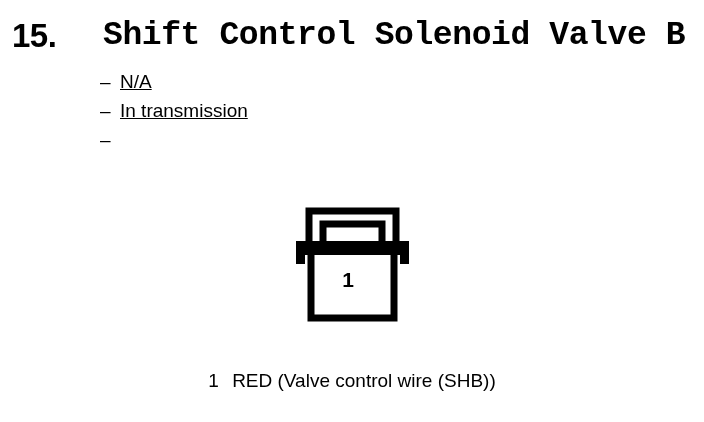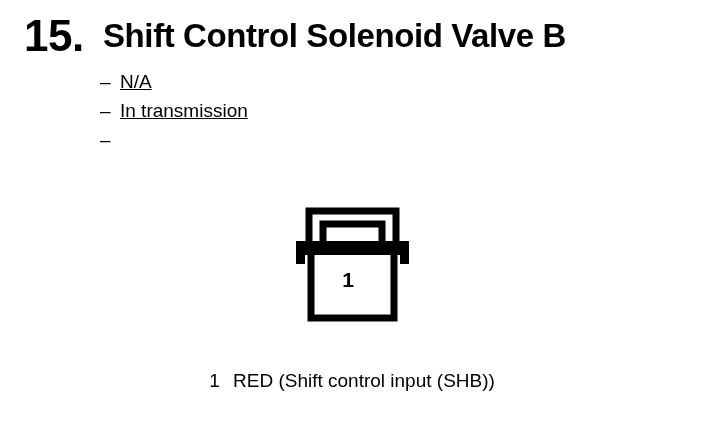--- a/index.html
+++ b/index.html
@@ -26,36 +26,37 @@
   
   .header {
     position: absolute;
     left: 0;
     top: 16px;
     width: 704px;
     height: 44px;
   }
   .item-number {
     position: absolute;
-    left: 24px;
+    left: 12px;
     top: 0;
-    font-size: 44px;
+    font-size: 33px;
     font-weight: bold;
     letter-spacing: -0.5px;
     line-height: 40px;
   }
   .title {
     position: absolute;
     left: 103px;
     top: 0;
     font-size: 33px;
     font-weight: bold;
     letter-spacing: -0.4px;
     line-height: 40px;
     white-space: nowrap;
+    font-family: Liberation Mono, monospace;
   }
 
   
   .spec-list {
     position: absolute;
     left: 100px;
     top: 67px;
     width: 420px;
   }
   .spec-row {
@@ -142,16 +143,16 @@
       <rect x="110" y="36" width="9" height="23" fill="#000000"></rect>
 
       <path d="M 21 46 L 21 113 L 104 113 L 104 46" fill="none" stroke="#000000" stroke-width="7"></path>
 
       <text x="58" y="82" font-family="Liberation Sans, sans-serif" font-size="21" font-weight="bold" text-anchor="middle" fill="#000000">1</text>
     </svg>
   </div>
 
   <div class="caption">
     <span class="pin-num">1</span>
-    <span>RED (Shift control input (SHB))</span>
+    <span>RED (Valve control wire (SHB))</span>
   </div>
 
 </div>
 
 </body></html>

